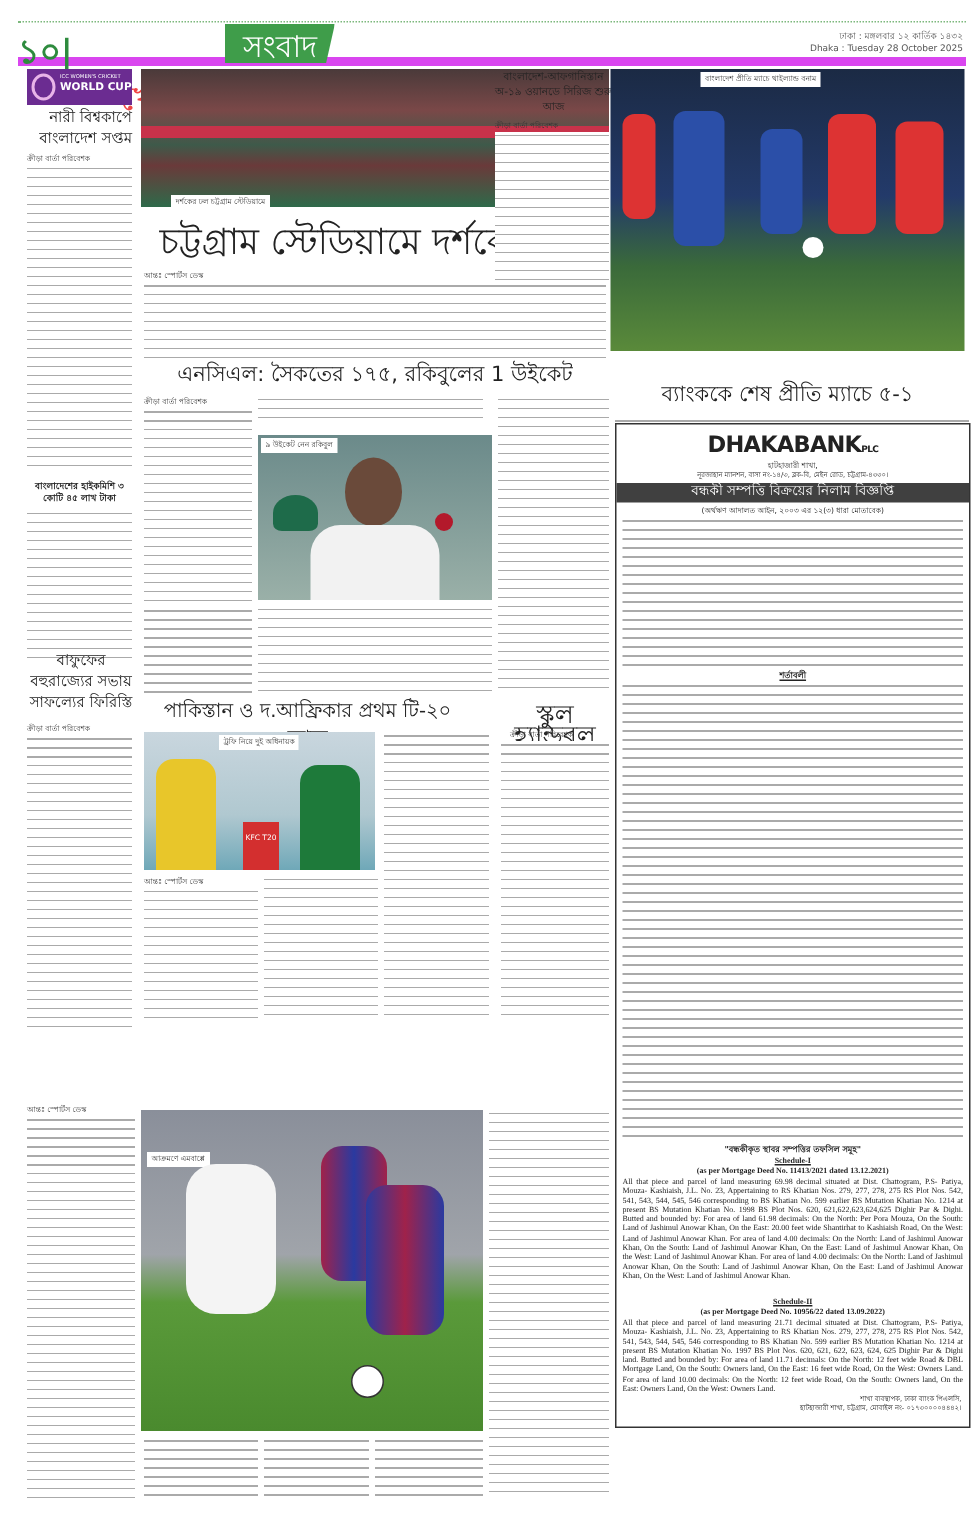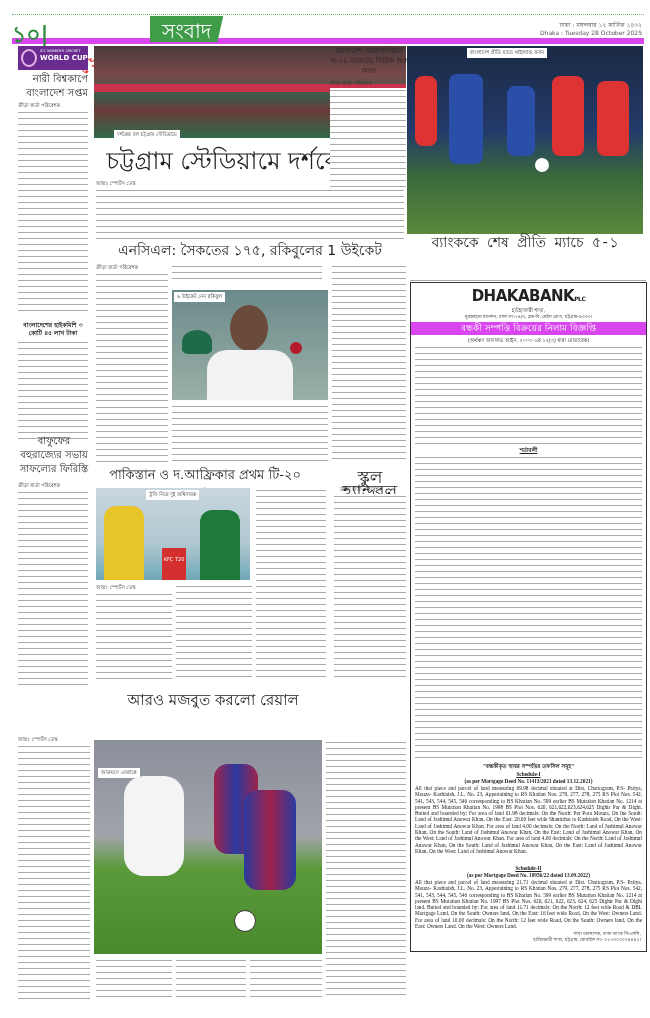--- a/index.html
+++ b/index.html
@@ -9,21 +9,21 @@
   .page-no { left: 0; top: 2px; font-size: 22px; color: #2e8b3e; font-weight: bold; }
   .sec-a { left: 68px; top: 2px; font-size: 22px; color: #ef4444; margin-top: 31px; }
   .sec-b { left: 138px; top: 1px; height: 26px; padding: 0 12px; font-size: 20px; color: #fff; background: #3f9d4a; clip-path: polygon(0 0,100% 0,92% 100%,0 100%); }
   .dateline { right: 2px; top: 6px; font-size: 6px; line-height: 8px; text-align: right; color: #555; font-family: "DejaVu Sans", sans-serif; }
   .fill { background: repeating-linear-gradient(#fff 0 2px, #aaa 2px 3px, #fff 3px 6px); }
   .head { font-family: "DejaVu Sans", sans-serif; color: #222; text-align: center; }
   .byline { font-family: "DejaVu Sans", sans-serif; font-size: 5px; color: #333; }
   .photo { overflow: hidden; }
   .caption { font-family: "DejaVu Sans", sans-serif; font-size: 5px; color: #333; background: #fff8; padding: 1px 3px; }
   .bank-box { left: 410px; top: 282px; width: 237px; height: 670px; border: 1px solid #333; background: #fff; }
-  .bank-bar { background: #d946ef; color: #fff; text-align: center; font-family: "DejaVu Sans", sans-serif; font-size: 9px; }
+  .bank-bar { background: #404040; color: #fff; text-align: center; font-family: "DejaVu Sans", sans-serif; font-size: 9px; }
   .en { font-family: "Liberation Serif", serif; font-size: 5.3px; line-height: 6.3px; color: #222; text-align: justify; }
 </style>
 </head>
 <body>
 
 <div class="abs masthead">
   <span class="abs page-no">১০|</span>
   <span class="abs sec-a">খেলার</span>
   <span class="abs sec-b">সংবাদ</span>
   <div class="abs dateline">
@@ -60,21 +60,21 @@
 
 <div class="abs photo" style="left:407px;top:46px;width:236px;height:188px;background:linear-gradient(180deg,#1b2a44 0%,#233a6a 45%,#3a6a3a 70%,#5a8a3a 100%);">
   <div class="abs caption" style="left:60px;top:2px;background:#fff;">বাংলাদেশ প্রীতি ম্যাচে থাইল্যান্ড বনাম</div>
   <div class="abs" style="left:8px;top:30px;width:22px;height:70px;background:#d33;border-radius:8px;"></div>
   <div class="abs" style="left:42px;top:28px;width:34px;height:90px;background:#2b4fa8;border-radius:8px;"></div>
   <div class="abs" style="left:100px;top:40px;width:28px;height:70px;background:#2b4fa8;border-radius:8px;"></div>
   <div class="abs" style="left:145px;top:30px;width:32px;height:80px;background:#d33;border-radius:8px;"></div>
   <div class="abs" style="left:190px;top:35px;width:32px;height:75px;background:#d33;border-radius:8px;"></div>
   <div class="abs" style="left:128px;top:112px;width:14px;height:14px;background:#fff;border-radius:50%;"></div>
 </div>
-<div class="abs head" style="left:407px;top:234px;width:236px;font-size:14px;line-height:19px;font-family:Liberation Mono, monospace;">
+<div class="abs head" style="left:407px;top:254px;width:236px;font-size:14px;line-height:19px;">
   <div>ব্যাংককে শেষ প্রীতি ম্যাচে ৫-১</div>
 </div>
 
 <div class="abs fill" style="left:410px;top:278px;width:236px;height:4px;"></div>
 
 <div class="abs head" style="left:94px;top:240px;width:312px;font-size:14px;line-height:20px;">এনসিএল: সৈকতের ১৭৫, রকিবুলের 1 উইকেট</div>
 <div class="abs byline" style="left:96px;top:264px;">ক্রীড়া বার্তা পরিবেশক</div>
 <div class="abs fill" style="left:96px;top:272px;width:72px;height:130px;"></div>
 <div class="abs fill" style="left:172px;top:264px;width:150px;height:20px;"></div>
 <div class="abs fill" style="left:332px;top:264px;width:74px;height:200px;"></div>
@@ -98,21 +98,20 @@
 <div class="abs byline" style="left:96px;top:584px;">আন্তঃ স্পোর্টস ডেস্ক</div>
 <div class="abs fill" style="left:96px;top:592px;width:76px;height:88px;"></div>
 <div class="abs fill" style="left:176px;top:584px;width:76px;height:96px;"></div>
 <div class="abs fill" style="left:256px;top:488px;width:70px;height:192px;"></div>
 
 <div class="abs head" style="left:334px;top:470px;width:72px;font-size:17px;line-height:14px;">স্কুল হ্যান্ডবল</div>
 <div class="abs byline" style="left:340px;top:486px;">ক্রীড়া বার্তা পরিবেশক</div>
 <div class="abs fill" style="left:334px;top:494px;width:72px;height:186px;"></div>
 
 <div class="abs head" style="left:18px;top:690px;width:390px;font-size:15px;line-height:20px;">
-  <div>আরও মজবুত করলো রেয়াল</div>
 </div>
 <div class="abs byline" style="left:18px;top:736px;">আন্তঃ স্পোর্টস ডেস্ক</div>
 <div class="abs fill" style="left:18px;top:744px;width:72px;height:256px;"></div>
 <div class="abs photo" style="left:94px;top:740px;width:228px;height:214px;background:linear-gradient(180deg,#8a8f9a 0%,#a0a4aa 45%,#5a9a3a 60%,#4a8a2e 100%);">
   <div class="abs caption" style="left:4px;top:28px;background:#fff;">আক্রমণে এমবাপ্পে</div>
   <div class="abs" style="left:30px;top:36px;width:60px;height:100px;background:#f4f4f4;border-radius:20px;"></div>
   <div class="abs" style="left:120px;top:24px;width:44px;height:90px;background:linear-gradient(90deg,#a0224a,#2a3aa0,#a0224a);border-radius:14px;"></div>
   <div class="abs" style="left:150px;top:50px;width:52px;height:100px;background:linear-gradient(90deg,#2a3aa0,#a0224a,#2a3aa0);border-radius:14px;"></div>
   <div class="abs" style="left:140px;top:170px;width:22px;height:22px;background:#fff;border:1px solid #333;border-radius:50%;"></div>
 </div>

